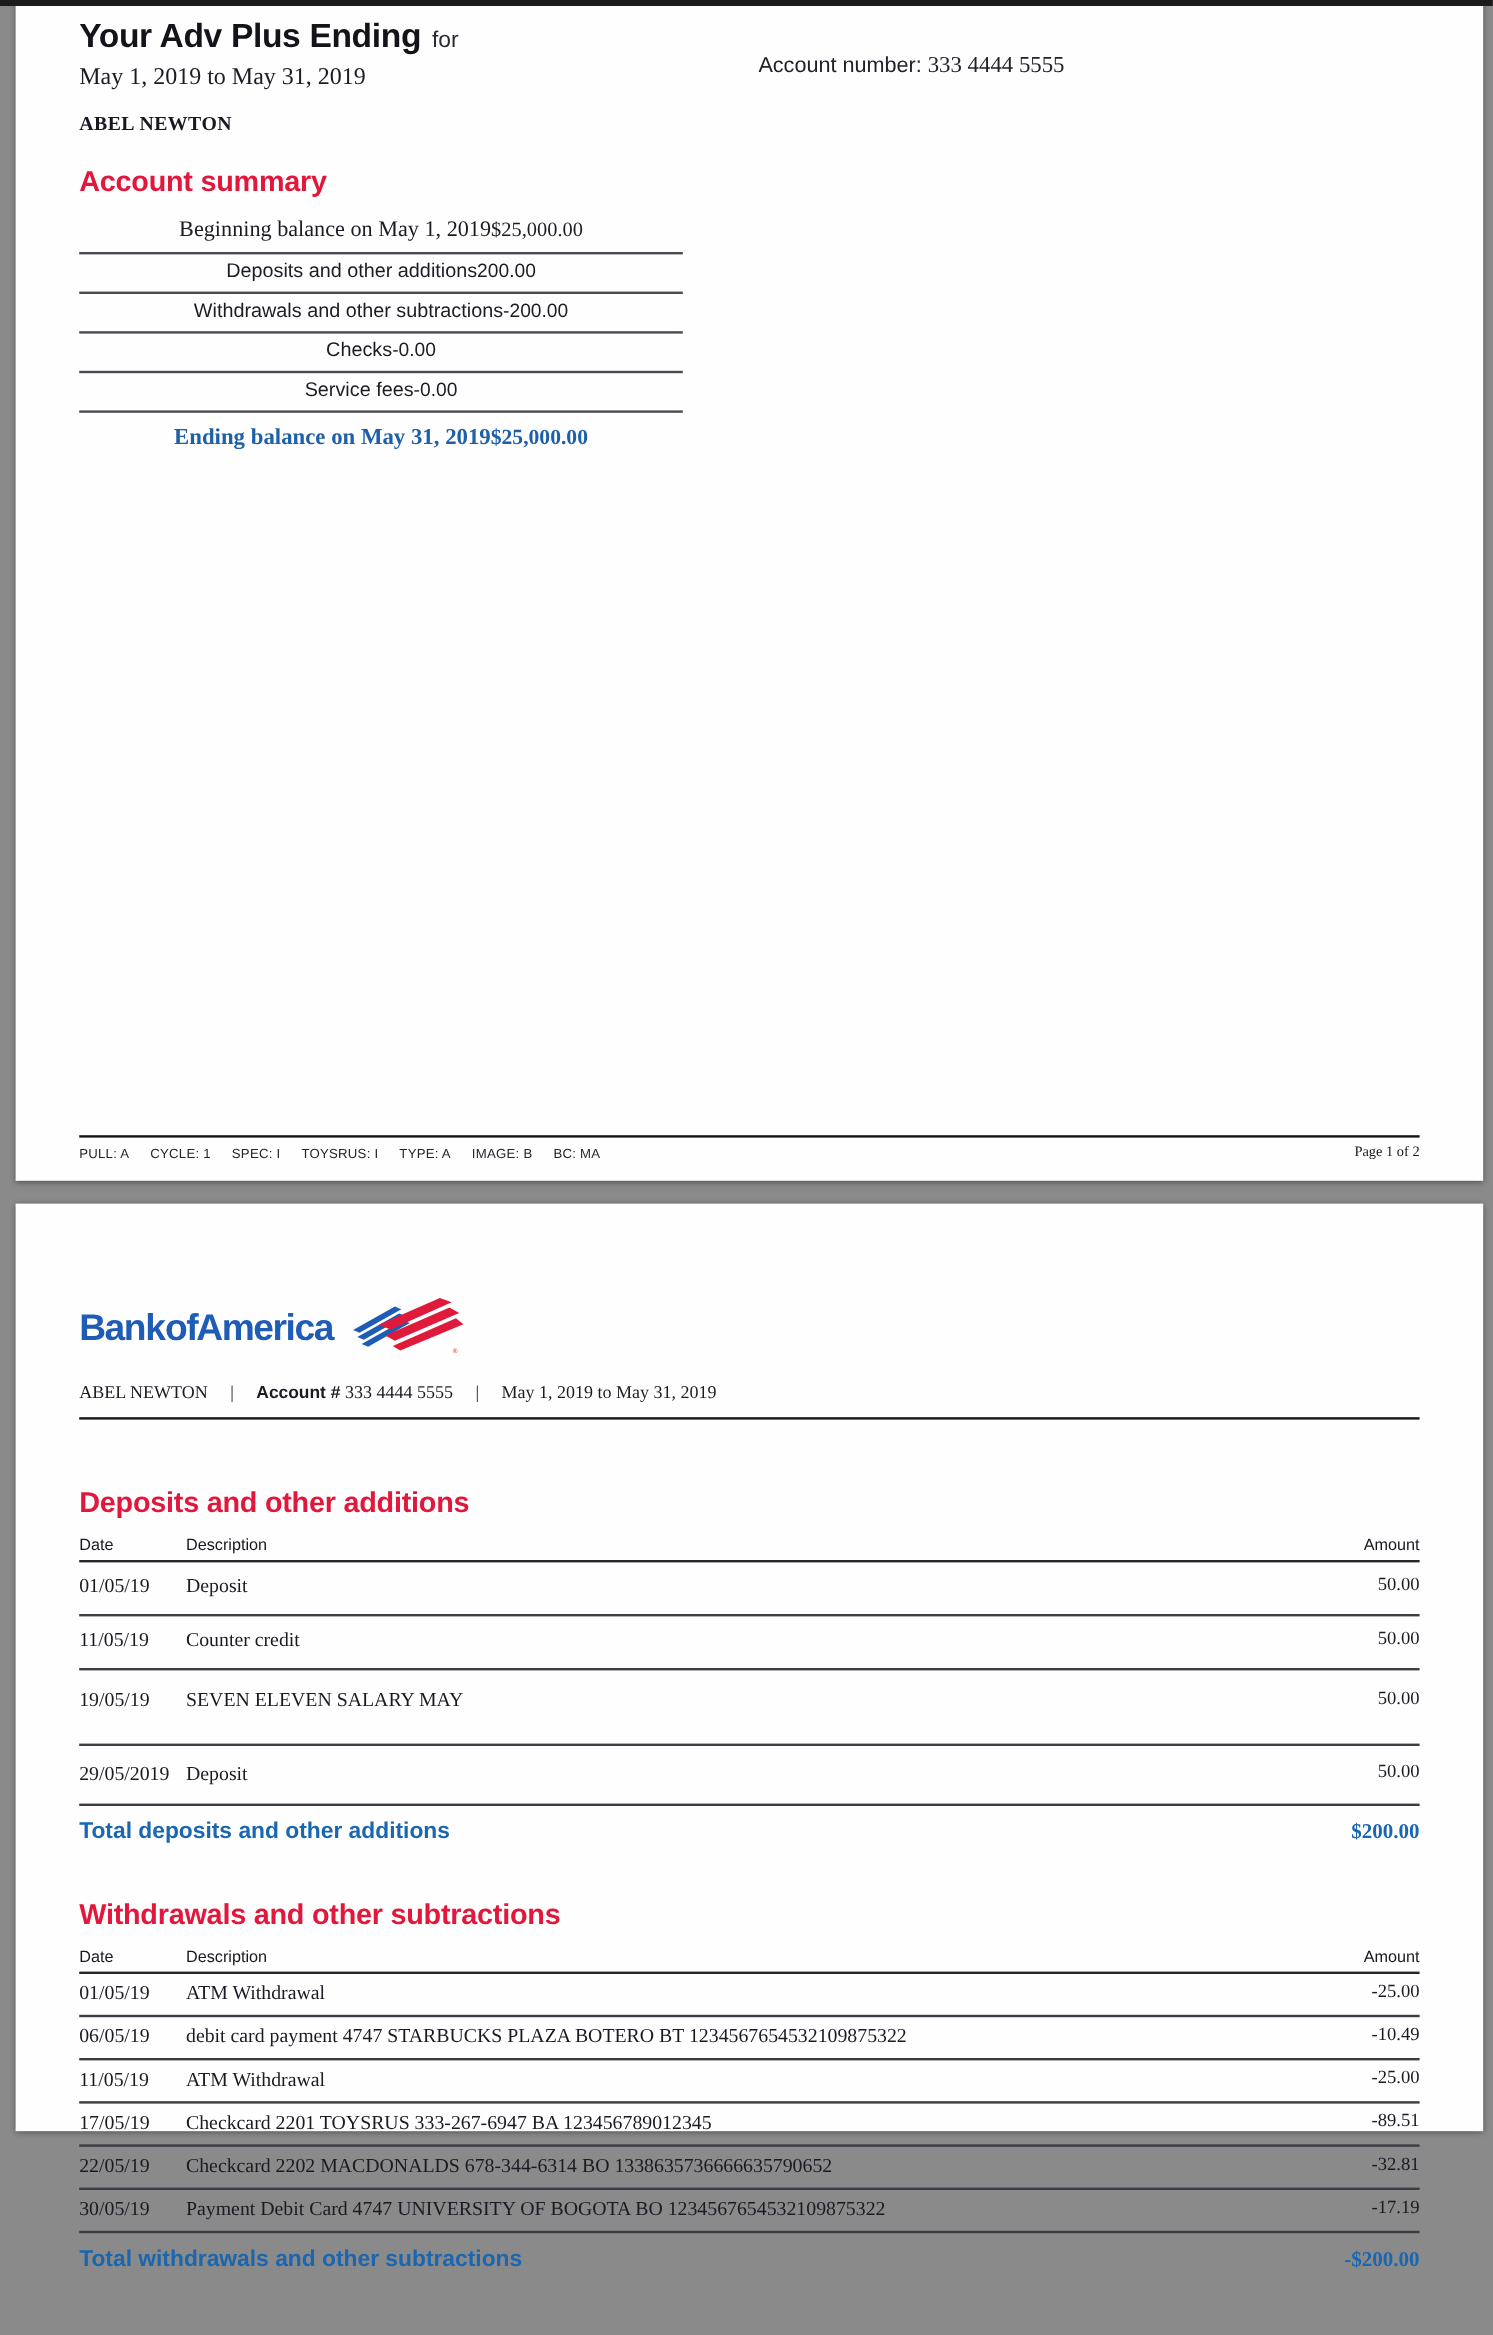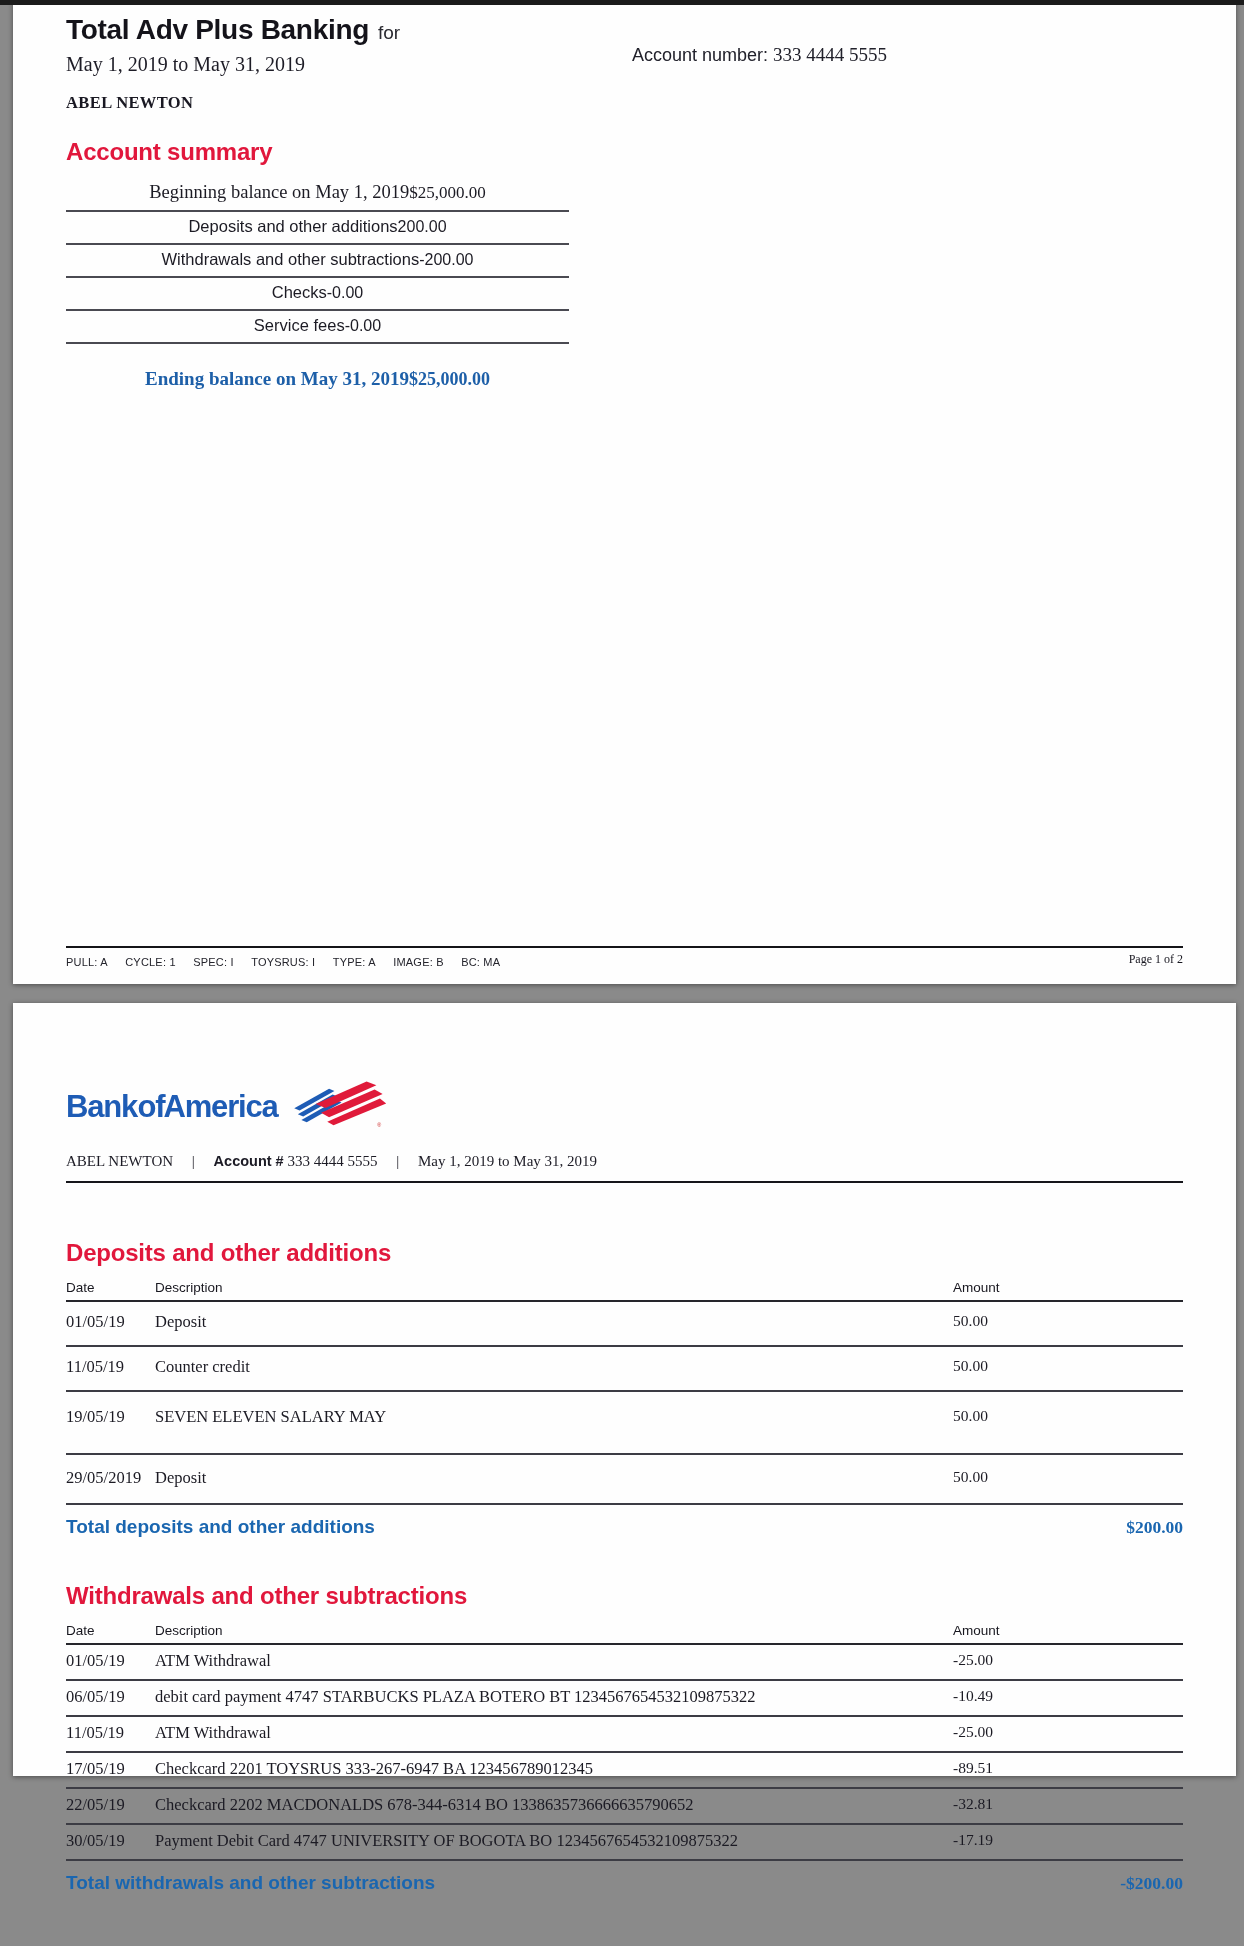--- a/index.html
+++ b/index.html
@@ -30,21 +30,21 @@
     color:#191822;margin-top:17px;letter-spacing:.4px;}
   .section-heading{font-size:24px;font-weight:bold;color:var(--heading-red,#e1173c);letter-spacing:-0.2px;}
   #summary-heading{margin-top:25px;}
   .summary-table{width:503px;margin-top:11px;}
   .summary-row{display:flex;justify-content:center;align-items:baseline;
     padding:5px 0 7px 0;border-bottom:2px solid #4a4a52;}
   .summary-row .lbl{font-size:16.5px;color:#1c1b24;}
   .summary-row .val{font-size:16px;color:#1c1b24;}
   .summary-row.serif .lbl{font-family:"Liberation Serif",serif;font-size:18.5px;}
   .summary-row.serif .val{font-family:"Liberation Serif",serif;font-size:17px;}
-  .summary-row.ending{border-bottom:none;padding-top:24px;}
+  .summary-row.ending{border-bottom:none;padding-top:10px;}
   .summary-row.ending .lbl,.summary-row.ending .val{
     font-family:"Liberation Serif",serif;font-weight:bold;color:var(--ending-balance-blue,#1d5fa8);}
   .summary-row.ending .lbl{font-size:19px;}
   .summary-row.ending .val{font-size:18px;}
 
   .page1-footer{position:absolute;left:53px;right:53px;bottom:14px;
     border-top:2px solid #141418;padding-top:4px;
     display:flex;justify-content:space-between;align-items:flex-start;}
   .footer-codes span{font-size:11px;color:#24242c;margin-right:13px;letter-spacing:.2px;}
   .page-indicator{font-family:"Liberation Serif",serif;font-size:12px;color:#17161f;}
@@ -58,41 +58,41 @@
     font-family:"Liberation Serif",serif;font-size:15px;color:#1c1b25;}
   .header-line .sep{margin:0 15px;color:#1c1b25;}
   .header-line .acct-label{font-family:"Liberation Sans",sans-serif;font-weight:bold;font-size:14.5px;}
 
   #deposits-heading{margin-top:56px;}
   #withdrawals-heading{margin-top:44px;}
   .tx-header{display:flex;margin-top:13px;padding-bottom:5px;border-bottom:2px solid #26262c;
     font-size:13.5px;color:#18171f;}
   .col-date{width:89px;flex:0 0 89px;}
   .col-desc{flex:1 1 auto;}
-  .col-amt{flex:0 0 230px;text-align:left;}
+  .col-amt{flex:0 0 230px;text-align:right;}
   .tx-row{display:flex;align-items:flex-start;border-bottom:2px solid #3c3c44;
     font-family:"Liberation Serif",serif;font-size:16.5px;color:#1b1a23;}
   .tx-row .col-amt{font-size:15.5px;}
   #deposits .tx-row{padding:10px 0 13px 0;}
   #deposits .tx-row:nth-child(3){padding:15px 0 26px 0;}
   #deposits .tx-row:nth-child(4){padding:13px 0 15px 0;}
   #withdrawals .tx-row{padding:6px 0 8px 0;}
   .total-row{display:flex;justify-content:space-between;align-items:baseline;padding-top:11px;}
   .total-row .lbl{font-size:19px;font-weight:bold;color:var(--total-blue,#1a66b0);}
   .total-row .amt{font-family:"Liberation Serif",serif;font-size:17.5px;font-weight:bold;
     color:var(--total-blue,#1a66b0);}
 </style>
 </head>
 <body>
 
 <div class="top-bar"></div>
 
 <div class="page" id="page1">
   <div class="title-row">
-    <span class="product-title">Total Adv Plus Banking</span>
+    <span class="product-title">Your Adv Plus Ending</span>
     <span class="product-title-suffix">for</span>
   </div>
   <div class="period-line">May 1, 2019 to May 31, 2019</div>
   <div class="acct-number">
     <span>Account number:</span>
     <span class="num">333 4444 5555</span>
   </div>
   <div class="customer-name">ABEL NEWTON</div>
 
   <div class="section-heading" id="summary-heading">Account summary</div>

